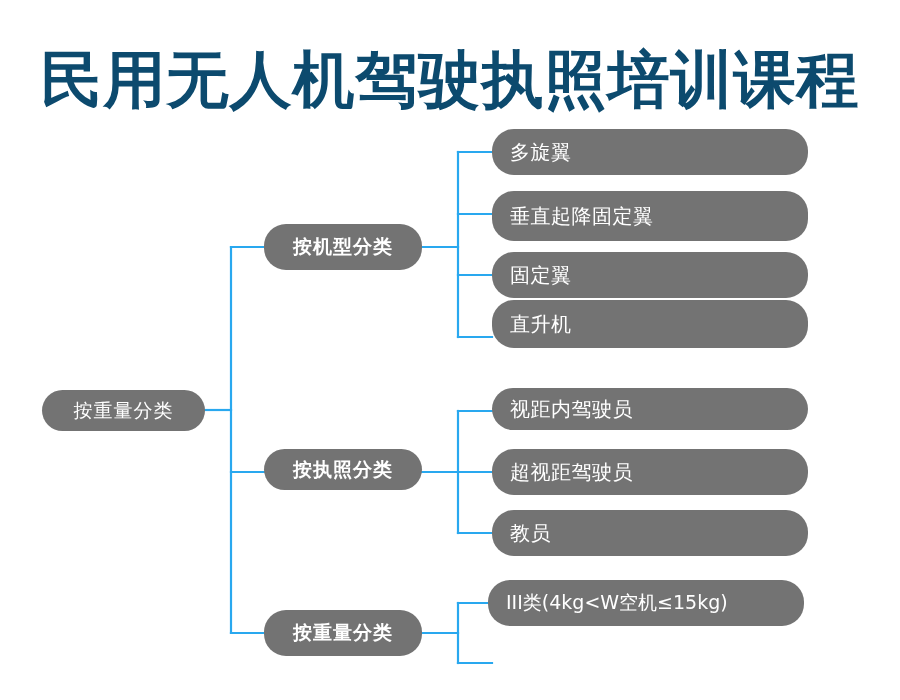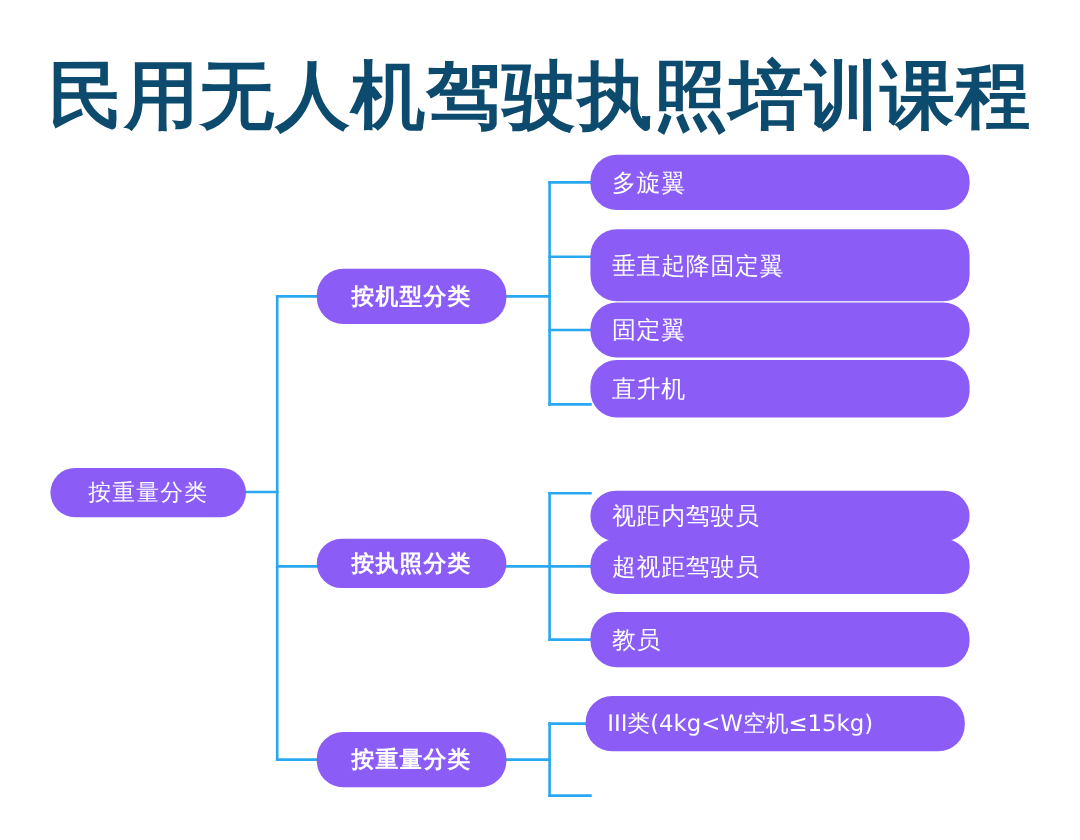--- a/index.html
+++ b/index.html
@@ -44,21 +44,21 @@
     position: absolute;
     left: 0;
     top: 0;
     width: 900px;
     height: 700px;
   }
 
   
   .node {
     position: absolute;
-    background: #8b5cf6;
+    background: #737373;
     color: #ffffff;
     border-radius: 22px;
     display: flex;
     align-items: center;
     box-sizing: border-box;
     font-family: "DejaVu Sans", "Liberation Sans", sans-serif;
     white-space: nowrap;
     user-select: none;
   }
   .node.root {
@@ -124,27 +124,27 @@
   <div class="node root" style="left:42px; top:390px; width:163px; height:41px;">按重量分类</div>
 
   <div class="node branch" style="left:264px; top:224px; width:158px; height:46px;">按机型分类</div>
 
   <div class="node branch" style="left:264px; top:449px; width:158px; height:41px;">按执照分类</div>
 
   <div class="node branch" style="left:264px; top:610px; width:158px; height:46px;">按重量分类</div>
 
   <div class="node leaf" style="left:492px; top:129px; width:316px; height:46px;">多旋翼</div>
 
-  <div class="node leaf" style="left:492px; top:191px; width:316px; height:60px;">垂直起降固定翼</div>
+  <div class="node leaf" style="left:492px; top:191px; width:316px; height:50px;">垂直起降固定翼</div>
 
   <div class="node leaf" style="left:492px; top:252px; width:316px; height:46px;">固定翼</div>
 
   <div class="node leaf" style="left:492px; top:300px; width:316px; height:48px;">直升机</div>
 
-  <div class="node leaf" style="left:492px; top:388px; width:316px; height:42px;margin-top:21px;">视距内驾驶员</div>
+  <div class="node leaf" style="left:492px; top:388px; width:316px; height:42px;">视距内驾驶员</div>
 
   <div class="node leaf" style="left:492px; top:449px; width:316px; height:46px;">超视距驾驶员</div>
 
   <div class="node leaf" style="left:492px; top:510px; width:316px; height:46px;">教员</div>
 
   <div class="node leaf wide-text" style="left:488px; top:580px; width:316px; height:46px;">III类(4kg&lt;W空机≤15kg)</div>
 
 
 </div>
 

